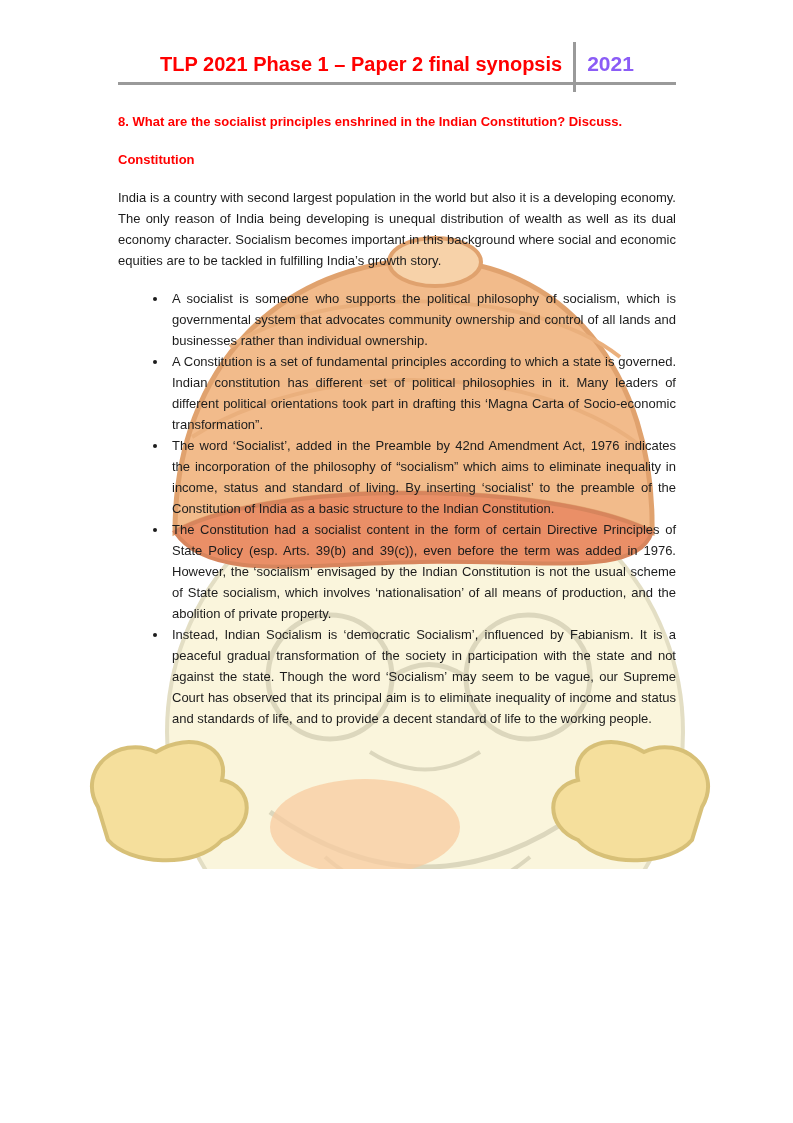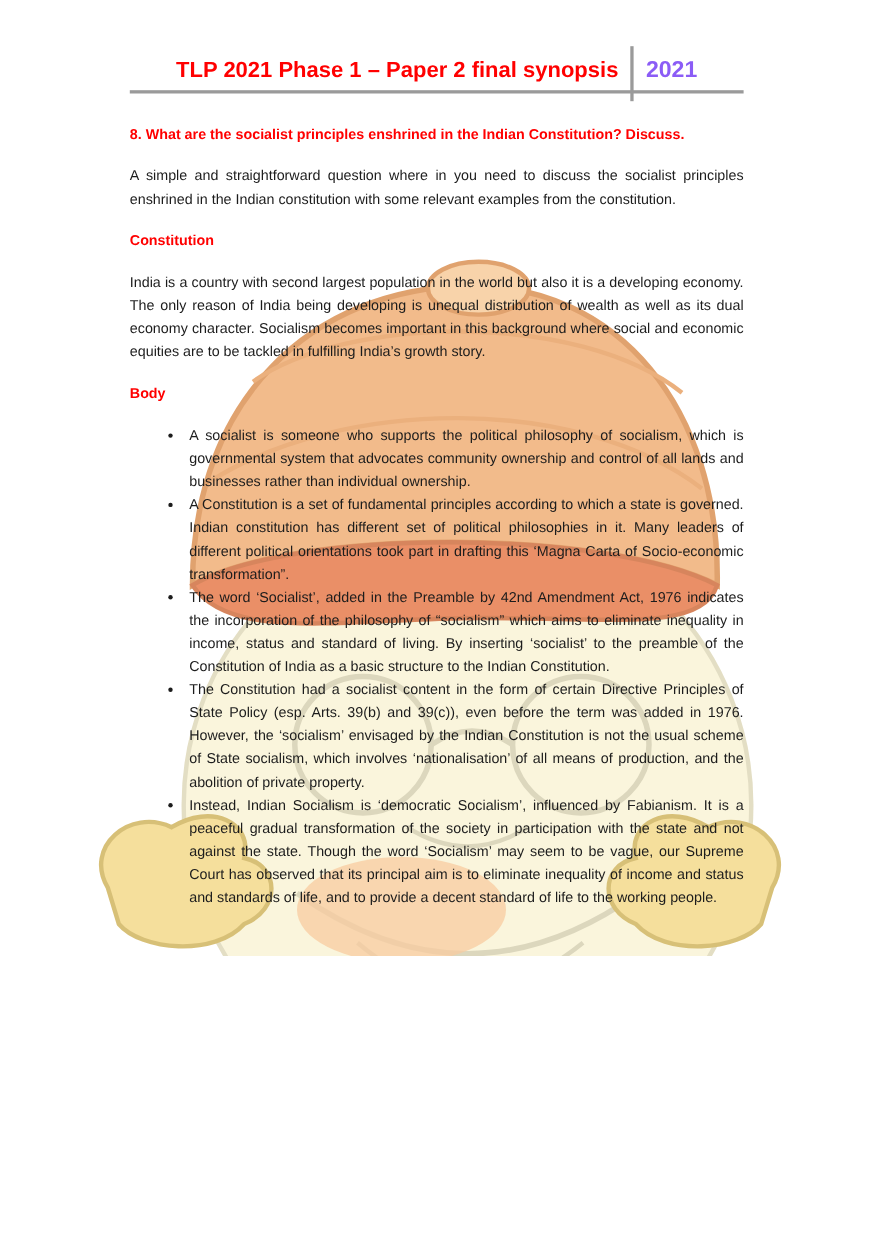--- a/index.html
+++ b/index.html
@@ -103,26 +103,24 @@
       <div class="header-row">
         <span class="header-title">TLP 2021 Phase 1 – Paper 2 final synopsis</span>
         <span class="header-vrule"></span>
         <span class="header-year">2021</span>
       </div>
       <div class="header-hrule"></div>
     </div>
 
     <h2 class="question">8. What are the socialist principles enshrined in the Indian Constitution? Discuss.</h2>
 
-    <p class="para">A simple and straightforward question where in you need to discuss the socialist principles enshrined in the Indian constitution with some relevant examples from the constitution.</p>
 
     <h3 class="section-heading">Constitution</h3>
     <p class="para">India is a country with second largest population in the world but also it is a developing economy. The only reason of India being developing is unequal distribution of wealth as well as its dual economy character. Socialism becomes important in this background where social and economic equities are to be tackled in fulfilling India’s growth story.</p>
 
-    <h3 class="section-heading">Body</h3>
 
     <ul class="bullet-list">
       <li>A socialist is someone who supports the political philosophy of socialism, which is governmental system that advocates community ownership and control of all lands and businesses rather than individual ownership.</li>
       <li>A Constitution is a set of fundamental principles according to which a state is governed. Indian constitution has different set of political philosophies in it. Many leaders of different political orientations took part in drafting this ‘Magna Carta of Socio-economic transformation”.</li>
       <li>The word ‘Socialist’, added in the Preamble by 42nd Amendment Act, 1976 indicates the incorporation of the philosophy of “socialism” which aims to eliminate inequality in income, status and standard of living. By inserting ‘socialist’ to the preamble of the Constitution of India as a basic structure to the Indian Constitution.</li>
       <li>The Constitution had a socialist content in the form of certain Directive Principles of State Policy (esp. Arts. 39(b) and 39(c)), even before the term was added in 1976. However, the ‘socialism’ envisaged by the Indian Constitution is not the usual scheme of State socialism, which involves ‘nationalisation’ of all means of production, and the abolition of private property.</li>
       <li>Instead, Indian Socialism is ‘democratic Socialism’, influenced by Fabianism. It is a peaceful gradual transformation of the society in participation with the state and not against the state. Though the word ‘Socialism’ may seem to be vague, our Supreme Court has observed that its principal aim is to eliminate inequality of income and status and standards of life, and to provide a decent standard of life to the working people.</li>
     </ul>
 
 

